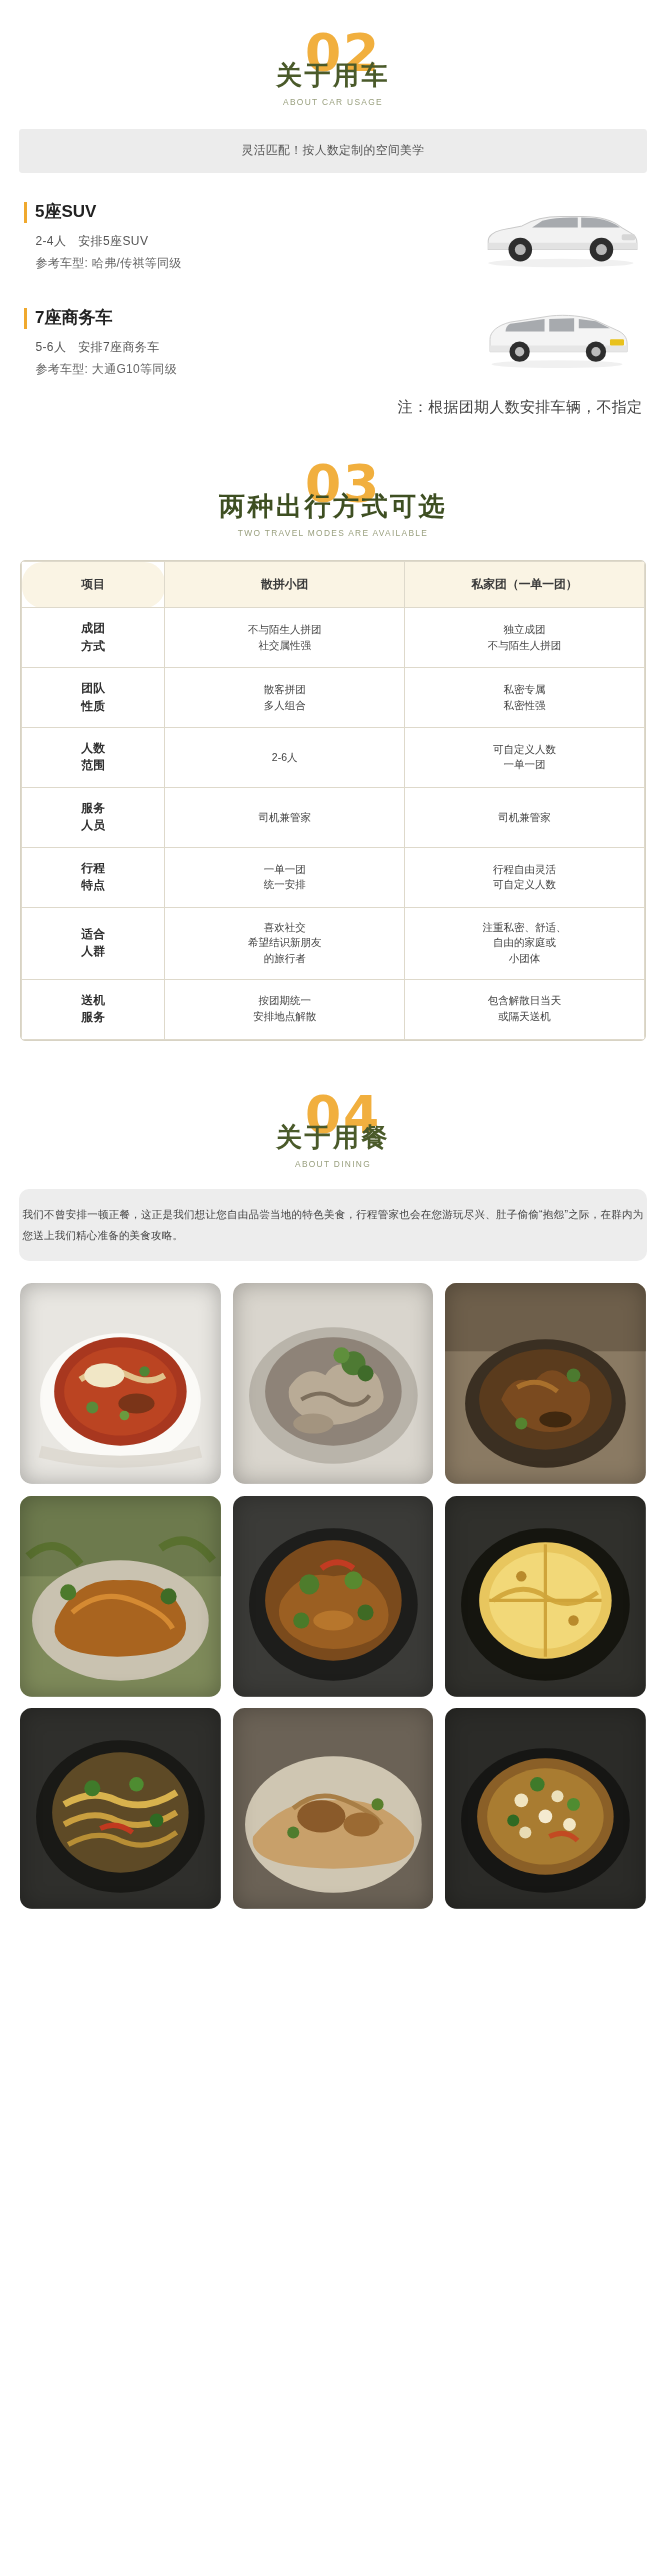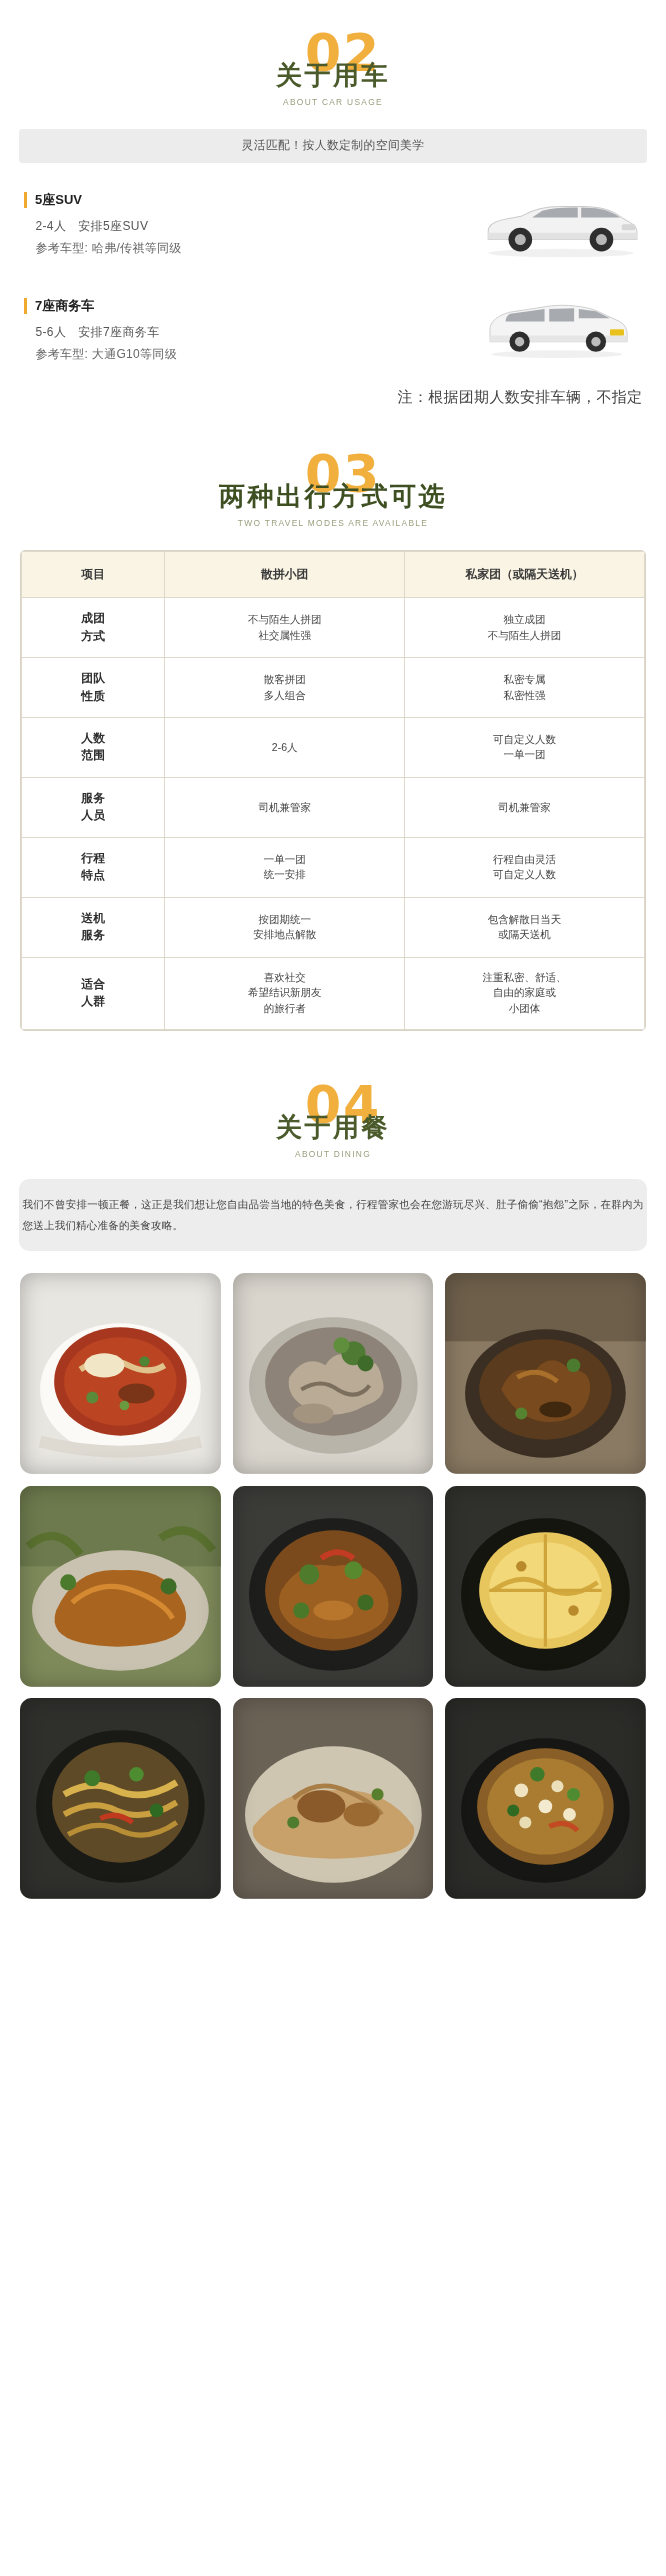--- a/index.html
+++ b/index.html
@@ -53,37 +53,37 @@
     margin-top: 4.2px;
     font-family: "Liberation Sans", sans-serif;
   }
 
   
   .s02 { padding-top: 30px; }
   .banner {
     margin: 22px 18.6px 0 18.6px;
     background: #ececec;
     border-radius: 3.4px;
-    height: 34px;
+    height: 44px;
     display: flex;
     align-items: center;
     justify-content: center;
     font-size: 11.8px;
     color: #555;
     letter-spacing: 0.4px;
   }
 
   .car-block {
     margin: 29px 23.6px 0 23.6px;
     position: relative;
     min-height: 71px;
   }
   .car-text { width: 278px; }
   .car-name {
-    font-size: 13px;
+    font-size: 17px;
     font-weight: 700;
     color: #222;
     border-left: 3.4px solid #f0a92e;
     padding-left: 8.4px;
     line-height: 1.2;
   }
   .car-cap {
     font-size: 12px;
     color: #555;
     margin-top: 10px;
@@ -139,21 +139,21 @@
     line-height: 1.5;
     padding: 11.8px 5px;
   }
   table.modes thead th {
     background: #faf4e4;
     font-size: 11.8px;
     font-weight: 700;
     color: #3a3a3a;
     padding: 13.5px 5px;
   }
-  table.modes thead th:first-child { width: 23%; }
+  table.modes thead th:first-child { width: 23%; border-radius: 21px; }
   table.modes tbody td:first-child {
     font-weight: 700;
     font-size: 11.8px;
     color: #2f2f2f;
     background: #ffffff;
   }
   table.modes tbody tr td { height: 52px; }
   .cellline { display: block; }
 
   
@@ -280,21 +280,21 @@
       <div class="sec-title dark">两种出行方式可选</div>
       <div class="sec-sub">TWO TRAVEL MODES ARE AVAILABLE</div>
     </div>
 
     <div class="table-wrap">
       <table class="modes">
         <thead>
           <tr>
             <th>项目</th>
             <th>散拼小团</th>
-            <th>私家团（或隔天送机）</th>
+            <th>私家团（一单一团）</th>
           </tr>
         </thead>
         <tbody>
 
           <tr>
             <td>
               <span class="cellline">成团</span>
               <span class="cellline">方式</span>
             </td>
             <td>
@@ -354,52 +354,52 @@
               <span class="cellline">行程</span>
               <span class="cellline">特点</span>
             </td>
             <td>
               <span class="cellline">一单一团</span>
               <span class="cellline">统一安排</span>
             </td>
             <td>
               <span class="cellline">行程自由灵活</span>
               <span class="cellline">可自定义人数</span>
-            </td>
-          </tr>
-
-          <tr>
-            <td>
-              <span class="cellline">送机</span>
-              <span class="cellline">服务</span>
-            </td>
-            <td>
-              <span class="cellline">按团期统一</span>
-              <span class="cellline">安排地点解散</span>
-            </td>
-            <td>
-              <span class="cellline">包含解散日当天</span>
-              <span class="cellline">或隔天送机</span>
             </td>
           </tr>
 
           <tr>
             <td>
               <span class="cellline">适合</span>
               <span class="cellline">人群</span>
             </td>
             <td>
               <span class="cellline">喜欢社交</span>
               <span class="cellline">希望结识新朋友</span>
               <span class="cellline">的旅行者</span>
             </td>
             <td>
               <span class="cellline">注重私密、舒适、</span>
               <span class="cellline">自由的家庭或</span>
               <span class="cellline">小团体</span>
+            </td>
+          </tr>
+
+          <tr>
+            <td>
+              <span class="cellline">送机</span>
+              <span class="cellline">服务</span>
+            </td>
+            <td>
+              <span class="cellline">按团期统一</span>
+              <span class="cellline">安排地点解散</span>
+            </td>
+            <td>
+              <span class="cellline">包含解散日当天</span>
+              <span class="cellline">或隔天送机</span>
             </td>
           </tr>
         </tbody>
       </table>
     </div>
   </div>
 
   <div class="s04">
     <div class="section-head">
       <div class="sec-num">04</div>

